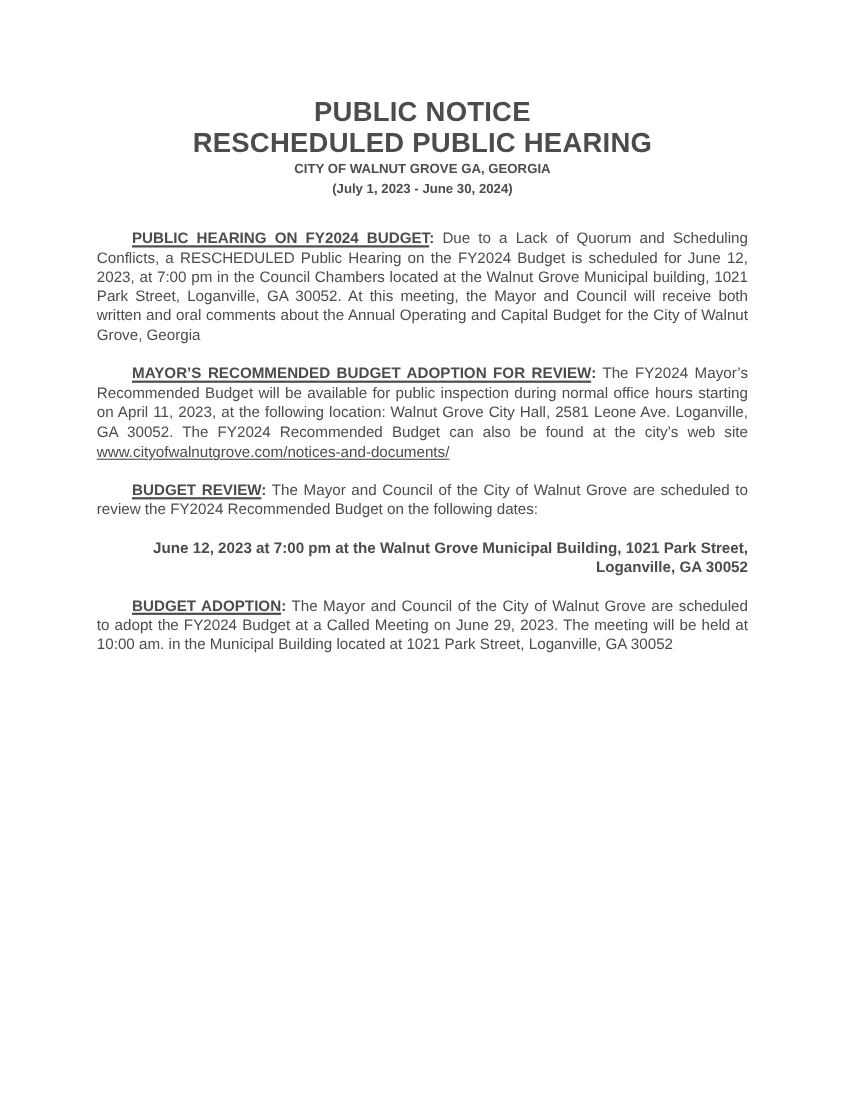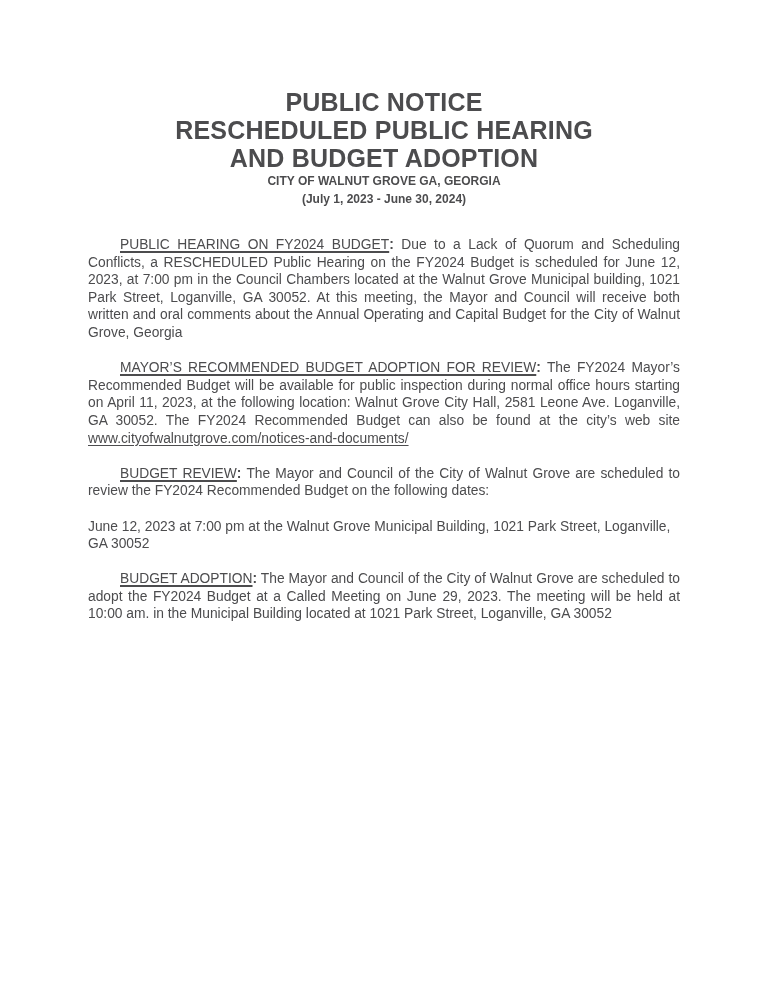--- a/index.html
+++ b/index.html
@@ -33,24 +33,25 @@
     line-height: 18px;
     font-weight: bold;
   }
   .doc-body p {
     margin: 0 0 17.6px 0;
     font-size: 13.8px;
     line-height: 17.6px;
     text-align: justify;
   }
   .doc-body p.plain {
-    text-align: left;
+    text-align: right;
+    font-weight: bold;
   }
   .section-heading {
-    font-weight: normal;
+    font-weight: bold;
     text-decoration: underline;
     text-decoration-thickness: 1.5px;
     text-underline-offset: 2px;
     padding-left: 32px;
   }
   .section-colon {
     font-weight: bold;
   }
   .doc-link {
     color: inherit;
@@ -61,21 +62,20 @@
   }
 </style>
 </head>
 <body>
 
 <div class="page">
 
   <header class="doc-header">
     <div class="title-line">PUBLIC NOTICE</div>
     <div class="title-line">RESCHEDULED PUBLIC HEARING</div>
-    <div class="title-line">AND BUDGET ADOPTION</div>
     <div class="subtitle-line">CITY OF WALNUT GROVE GA, GEORGIA</div>
     <div class="subtitle-line">(July 1, 2023 - June 30, 2024)</div>
   </header>
 
   <main class="doc-body">
 
     <p>
       <span class="section-heading">PUBLIC HEARING ON FY2024 BUDGET</span><span class="section-colon">:</span>
       <span>Due to a Lack of Quorum and Scheduling Conflicts, a RESCHEDULED Public Hearing on the FY2024 Budget is scheduled for June 12, 2023, at 7:00 pm in the Council Chambers located at the Walnut Grove Municipal building, 1021 Park Street, Loganville, GA 30052. At this meeting, the Mayor and Council will receive both written and oral comments about the Annual Operating and Capital Budget for the City of Walnut Grove, Georgia</span>
     </p>

